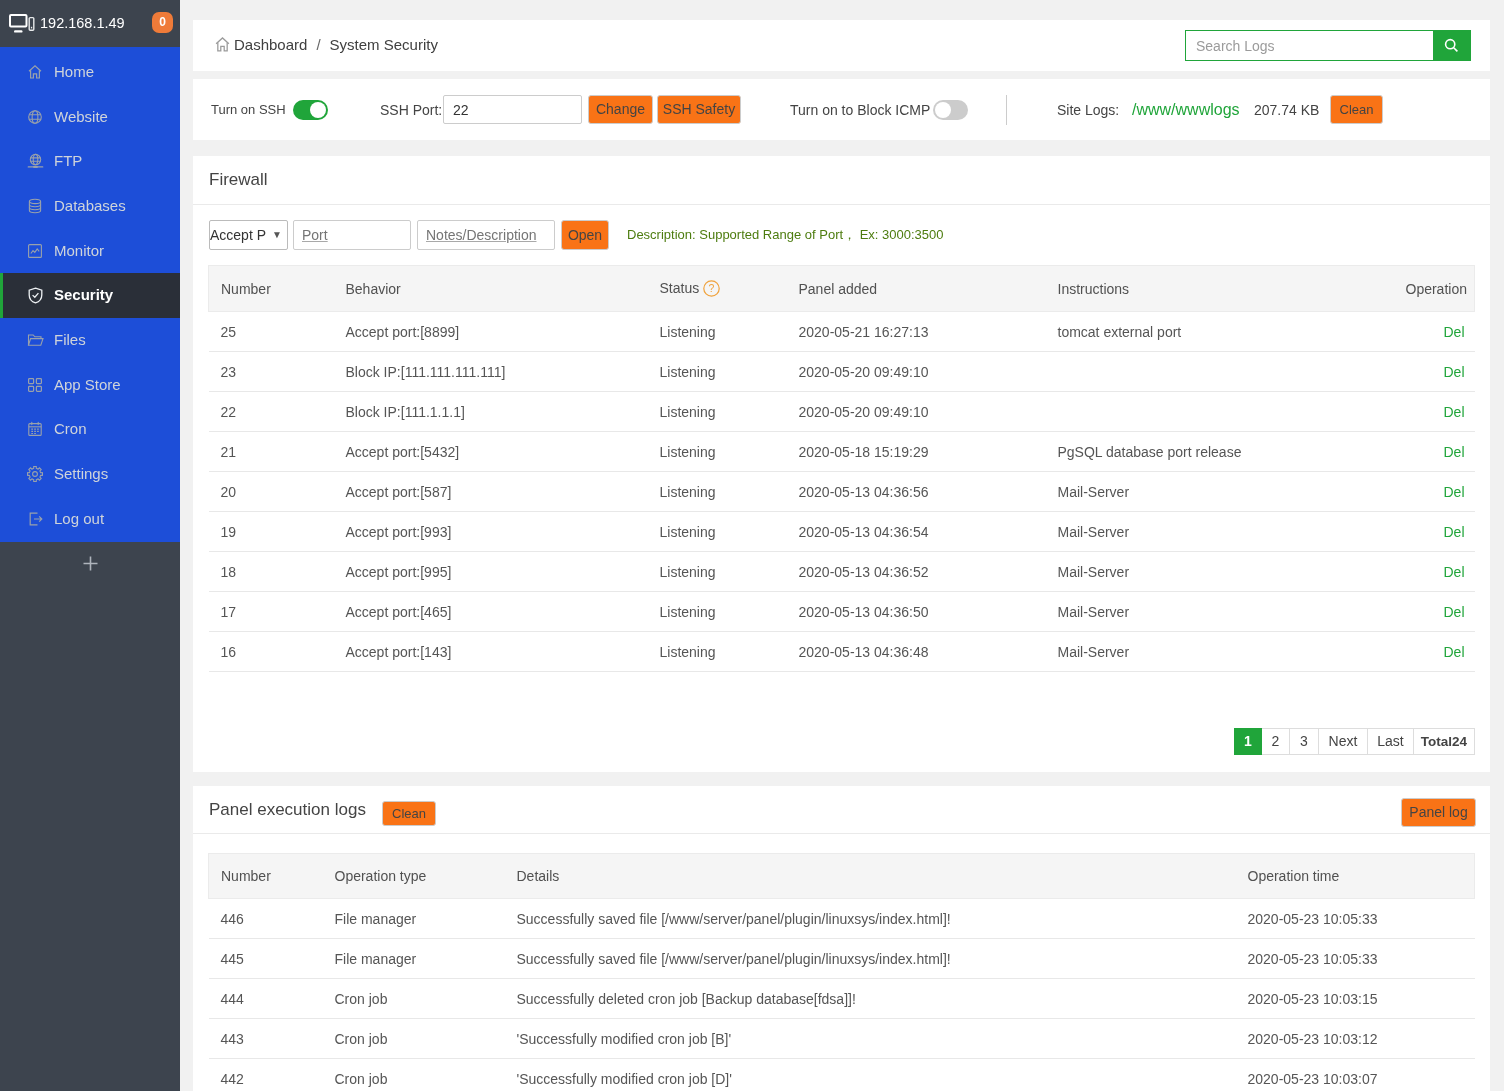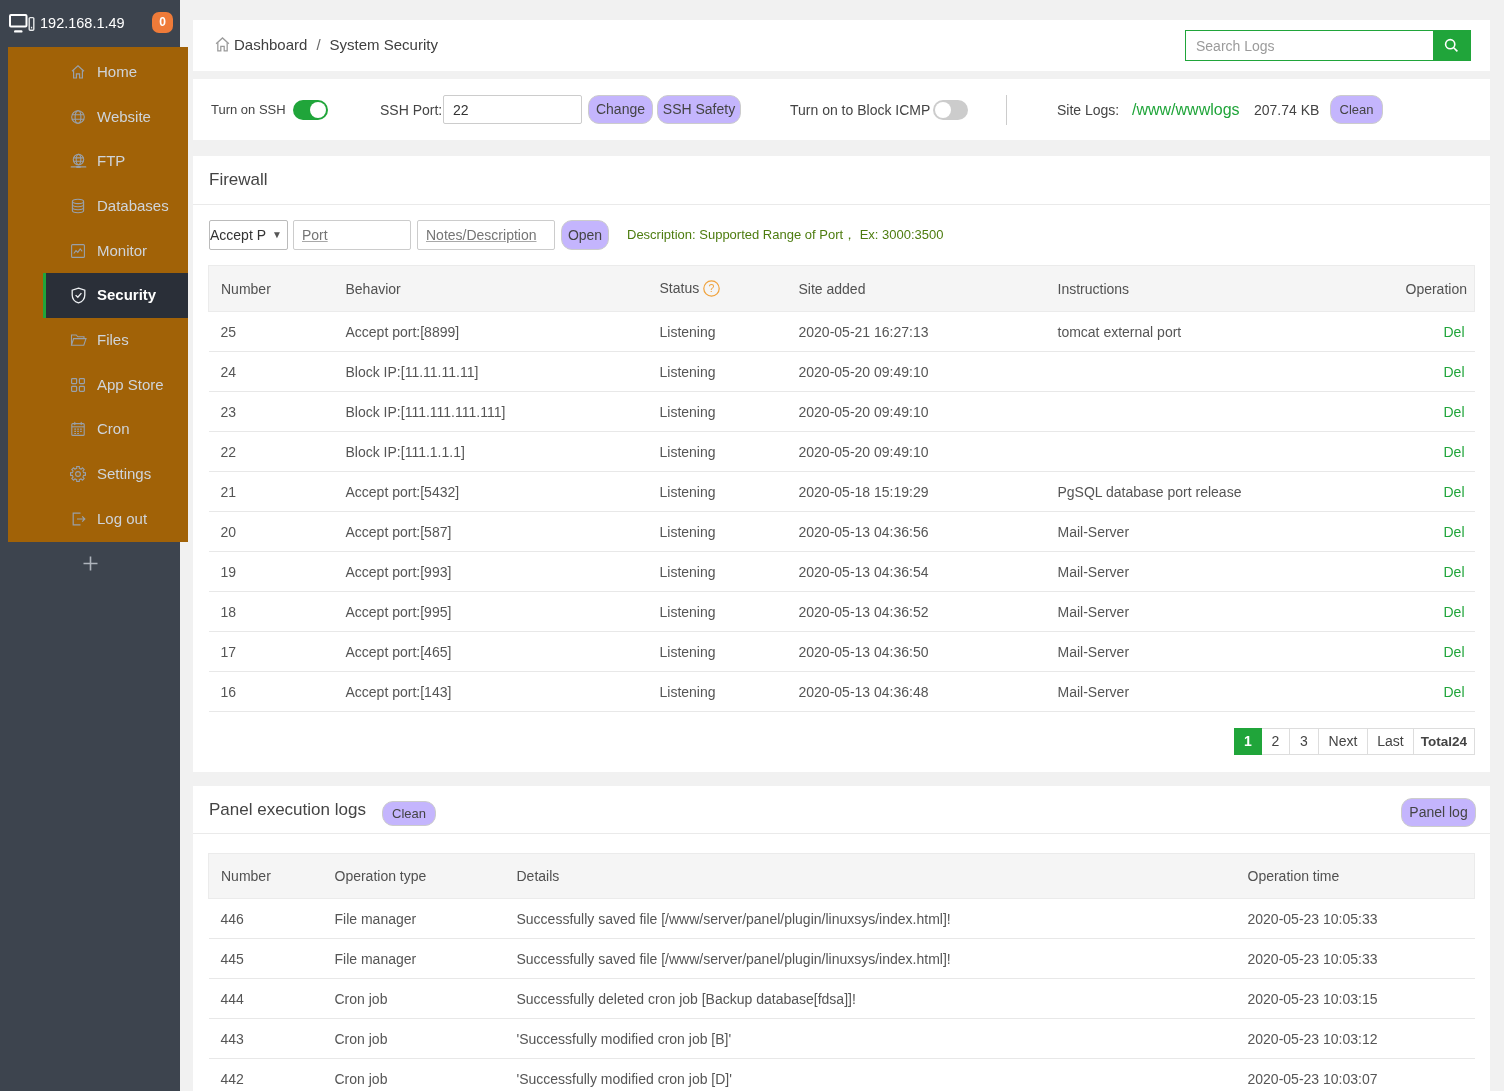--- a/index.html
+++ b/index.html
@@ -5,32 +5,32 @@
 * { margin:0; padding:0; box-sizing:border-box; }
 html,body { width:1504px; height:1091px; overflow:hidden; }
 body { background:#f1f1f1; font-family:"Liberation Sans",sans-serif; position:relative; color:#555; }
 
 
 #sidebar { position:absolute; left:0; top:0; width:180px; height:1091px; background:#3d444e; }
 #sb-head { position:absolute; left:0; top:0; width:100%; height:47px; background:#3d444e; }
 #sb-logoicon { position:absolute; left:9px; top:14px; }
 #sb-title { position:absolute; left:40px; top:15px; font-size:14.5px; color:#fff; }
 #sb-badge { position:absolute; left:152px; top:12px; width:21px; height:21px; background:#ef7b39; border-radius:7px; color:#fff; font-size:12px; font-weight:bold; text-align:center; line-height:21px; }
-#sb-menu { position:absolute; left:8px; top:47px; width:100%; height:495px; background:#a16207; padding-top:2.5px;padding-left:35px; }
+#sb-menu { position:absolute; left:0; top:47px; width:100%; height:495px; background:#1d4ed8; padding-top:2.5px; }
 .mi { position:relative; height:44.7px; }
 .mi .ic { position:absolute; left:27px; top:50%; margin-top:-8px; width:16px; height:16px; }
 .mi .tx { position:absolute; left:54px; top:50%; margin-top:-9px; font-size:15px; color:#cfd4da; line-height:18px; }
 .mi.active { background:#2a2f38; border-left:3px solid #20a53a; }
 .mi.active .ic { left:24px; }
 .mi.active .tx { left:51px; color:#fff; font-weight:bold; }
 #sb-plus { position:absolute; left:0; top:556px; width:100%; text-align:center; }
 
 
 .panel { position:absolute; background:#fff; }
-.btn { display:inline-block; background:#c4b5fd; border:1px solid #ccc; border-radius:11px; color:#444; text-align:center; }
+.btn { display:inline-block; background:#f97316; border:1px solid #ccc; border-radius:3px; color:#444; text-align:center; }
 .inp { background:#fff; border:1px solid #ccc; border-radius:2px; color:#333; }
 .ph { color:#a9a9a9;text-decoration:underline; }
 .green { color:#20a53a; }
 
 
 #topbar { left:193px; top:13px; width:1297px; height:51px;margin-top:7px; }
 #crumb { position:absolute; left:21px; top:16px; height:20px; font-size:15px; color:#404040; }
 #crumb svg { vertical-align:-3px; margin-right:3px; }
 #crumb .sep { color:#666; margin:0 9px; }
 #search { position:absolute; left:992px; top:10px; width:286px; height:31px; border:1px solid #20a53a; }
@@ -280,38 +280,30 @@
         <col>
       </colgroup>
     <tbody>
         <tr>
           <th class="pl">Number</th>
           <th>Behavior</th>
           <th>Status <svg width="17" height="17" viewBox="0 0 17 17" style="vertical-align:-4px;">
               <circle cx="8.5" cy="8.5" r="7.7" fill="none" stroke="#f0a23c" stroke-width="1.2"></circle>
               <text x="8.5" y="12.2" text-anchor="middle" font-size="10.5" fill="#f0a23c" font-family="Liberation Sans">?</text>
             </svg></th>
-          <th>Site added</th>
+          <th>Panel added</th>
           <th>Instructions</th>
           <th style="text-align:right;padding-right:10px;">Operation</th>
         </tr>
     <tr>
           <td class="pl">25</td>
           <td>Accept port:[8899]</td>
           <td>Listening</td>
           <td>2020-05-21 16:27:13</td>
           <td>tomcat external port</td>
-          <td style="text-align:right;padding-right:10px;" class="green">Del</td>
-        </tr>
-    <tr>
-          <td class="pl">24</td>
-          <td>Block IP:[11.11.11.11]</td>
-          <td>Listening</td>
-          <td>2020-05-20 09:49:10</td>
-          <td></td>
           <td style="text-align:right;padding-right:10px;" class="green">Del</td>
         </tr>
     <tr>
           <td class="pl">23</td>
           <td>Block IP:[111.111.111.111]</td>
           <td>Listening</td>
           <td>2020-05-20 09:49:10</td>
           <td></td>
           <td style="text-align:right;padding-right:10px;" class="green">Del</td>
         </tr>

